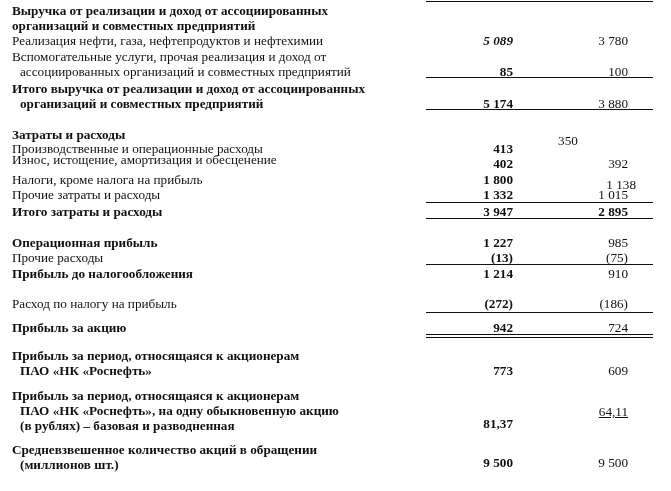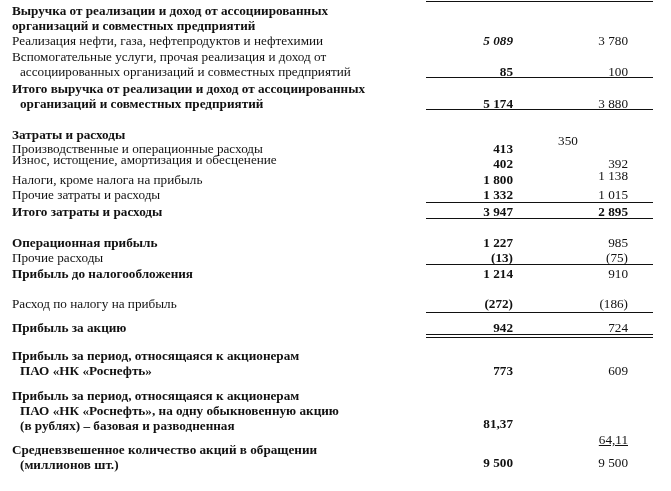--- a/index.html
+++ b/index.html
@@ -44,21 +44,21 @@
   <div class="t" style="top:141px;">Производственные и операционные расходы</div>
   <div class="v1 b" style="top:141px;">413</div>
   <div class="v2" style="top:133px;text-align:center;">350</div>
 
   <div class="t" style="top:152px;">Износ, истощение, амортизация и обесценение</div>
   <div class="v1 b" style="top:156px;">402</div>
   <div class="v2" style="top:156px;">392</div>
 
   <div class="t" style="top:172px;">Налоги, кроме налога на прибыль</div>
   <div class="v1 b" style="top:172px;">1 800</div>
-  <div class="v2" style="top:168px;">1 138</div>
+  <div class="v2" style="top:177px;margin-left:8px;">1 138</div>
 
   <div class="t" style="top:187px;">Прочие затраты и расходы</div>
   <div class="v1 b" style="top:187px;">1 332</div>
   <div class="v2" style="top:187px;">1 015</div>
   <div class="rule" style="top:202px;"></div>
 
   <div class="t b" style="top:204px;">Итого затраты и расходы</div>
   <div class="v1 b" style="top:204px;">3 947</div>
   <div class="v2" style="top:204px;font-weight:bold;">2 895</div>
   <div class="rule" style="top:218px;"></div>
@@ -88,19 +88,19 @@
 
   <div class="t b" style="top:348px;">Прибыль за период, относящаяся к акционерам</div>
   <div class="t b ind" style="top:363px;">ПАО «НК «Роснефть»</div>
   <div class="v1 b" style="top:363px;">773</div>
   <div class="v2" style="top:363px;">609</div>
 
   <div class="t b" style="top:388px;">Прибыль за период, относящаяся к акционерам</div>
   <div class="t b ind" style="top:403px;">ПАО «НК «Роснефть», на одну обыкновенную акцию</div>
   <div class="t b ind" style="top:418px;">(в рублях) – базовая и разводненная</div>
   <div class="v1 b" style="top:416px;">81,37</div>
-  <div class="v2" style="top:432px;text-decoration:underline;">64,11</div>
+  <div class="v2" style="top:404px;text-decoration:underline;">64,11</div>
 
   <div class="t b" style="top:442px;">Средневзвешенное количество акций в обращении</div>
   <div class="t b ind" style="top:457px;">(миллионов шт.)</div>
   <div class="v1 b" style="top:455px;">9 500</div>
   <div class="v2" style="top:455px;">9 500</div>
 </div>
 
 </body></html>

